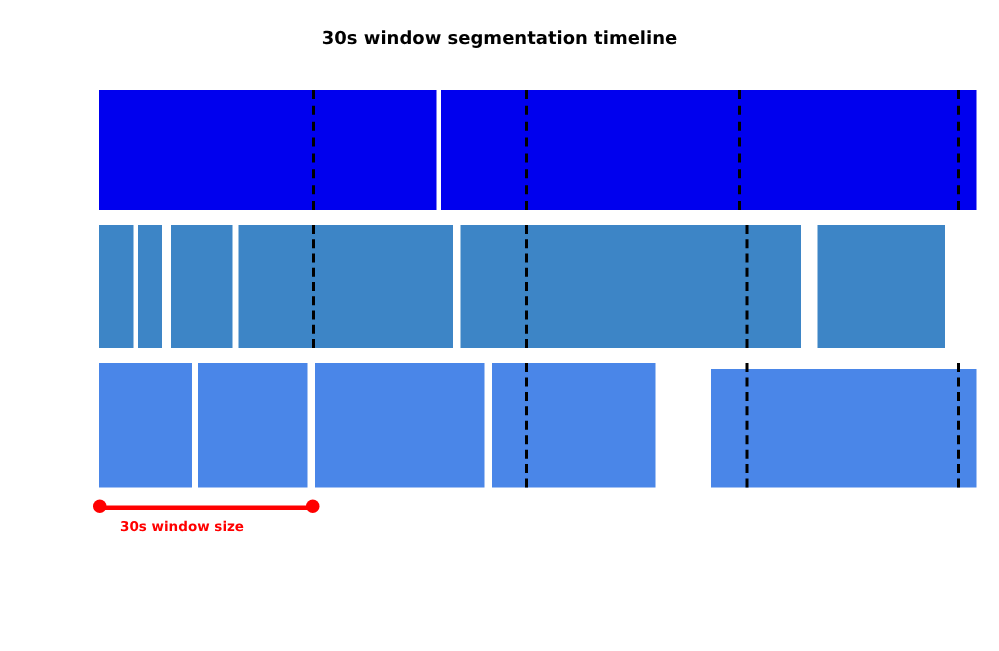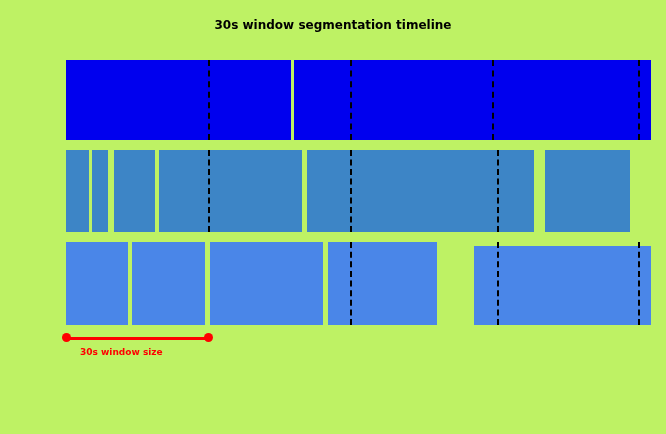--- a/index.html
+++ b/index.html
@@ -3,21 +3,21 @@
 <meta charset="utf-8">
 <style>
   html,body{margin:0;padding:0;background:#000;}
   body{
     font-family:"DejaVu Sans", sans-serif;
     width:666px;height:434px;
     position:relative;overflow:hidden;
   }
   #chart{
     position:absolute;left:0;top:0;width:666px;height:434px;
-    background:#bef264;
+    background:#ffffff;
     text-align:right;
   }
   .plot{
     position:absolute;
     left:66px;top:60px;
     width:585px;height:265px;
   }
   .lane{position:absolute;left:0;width:100%;}
   .seg{
     position:absolute;

